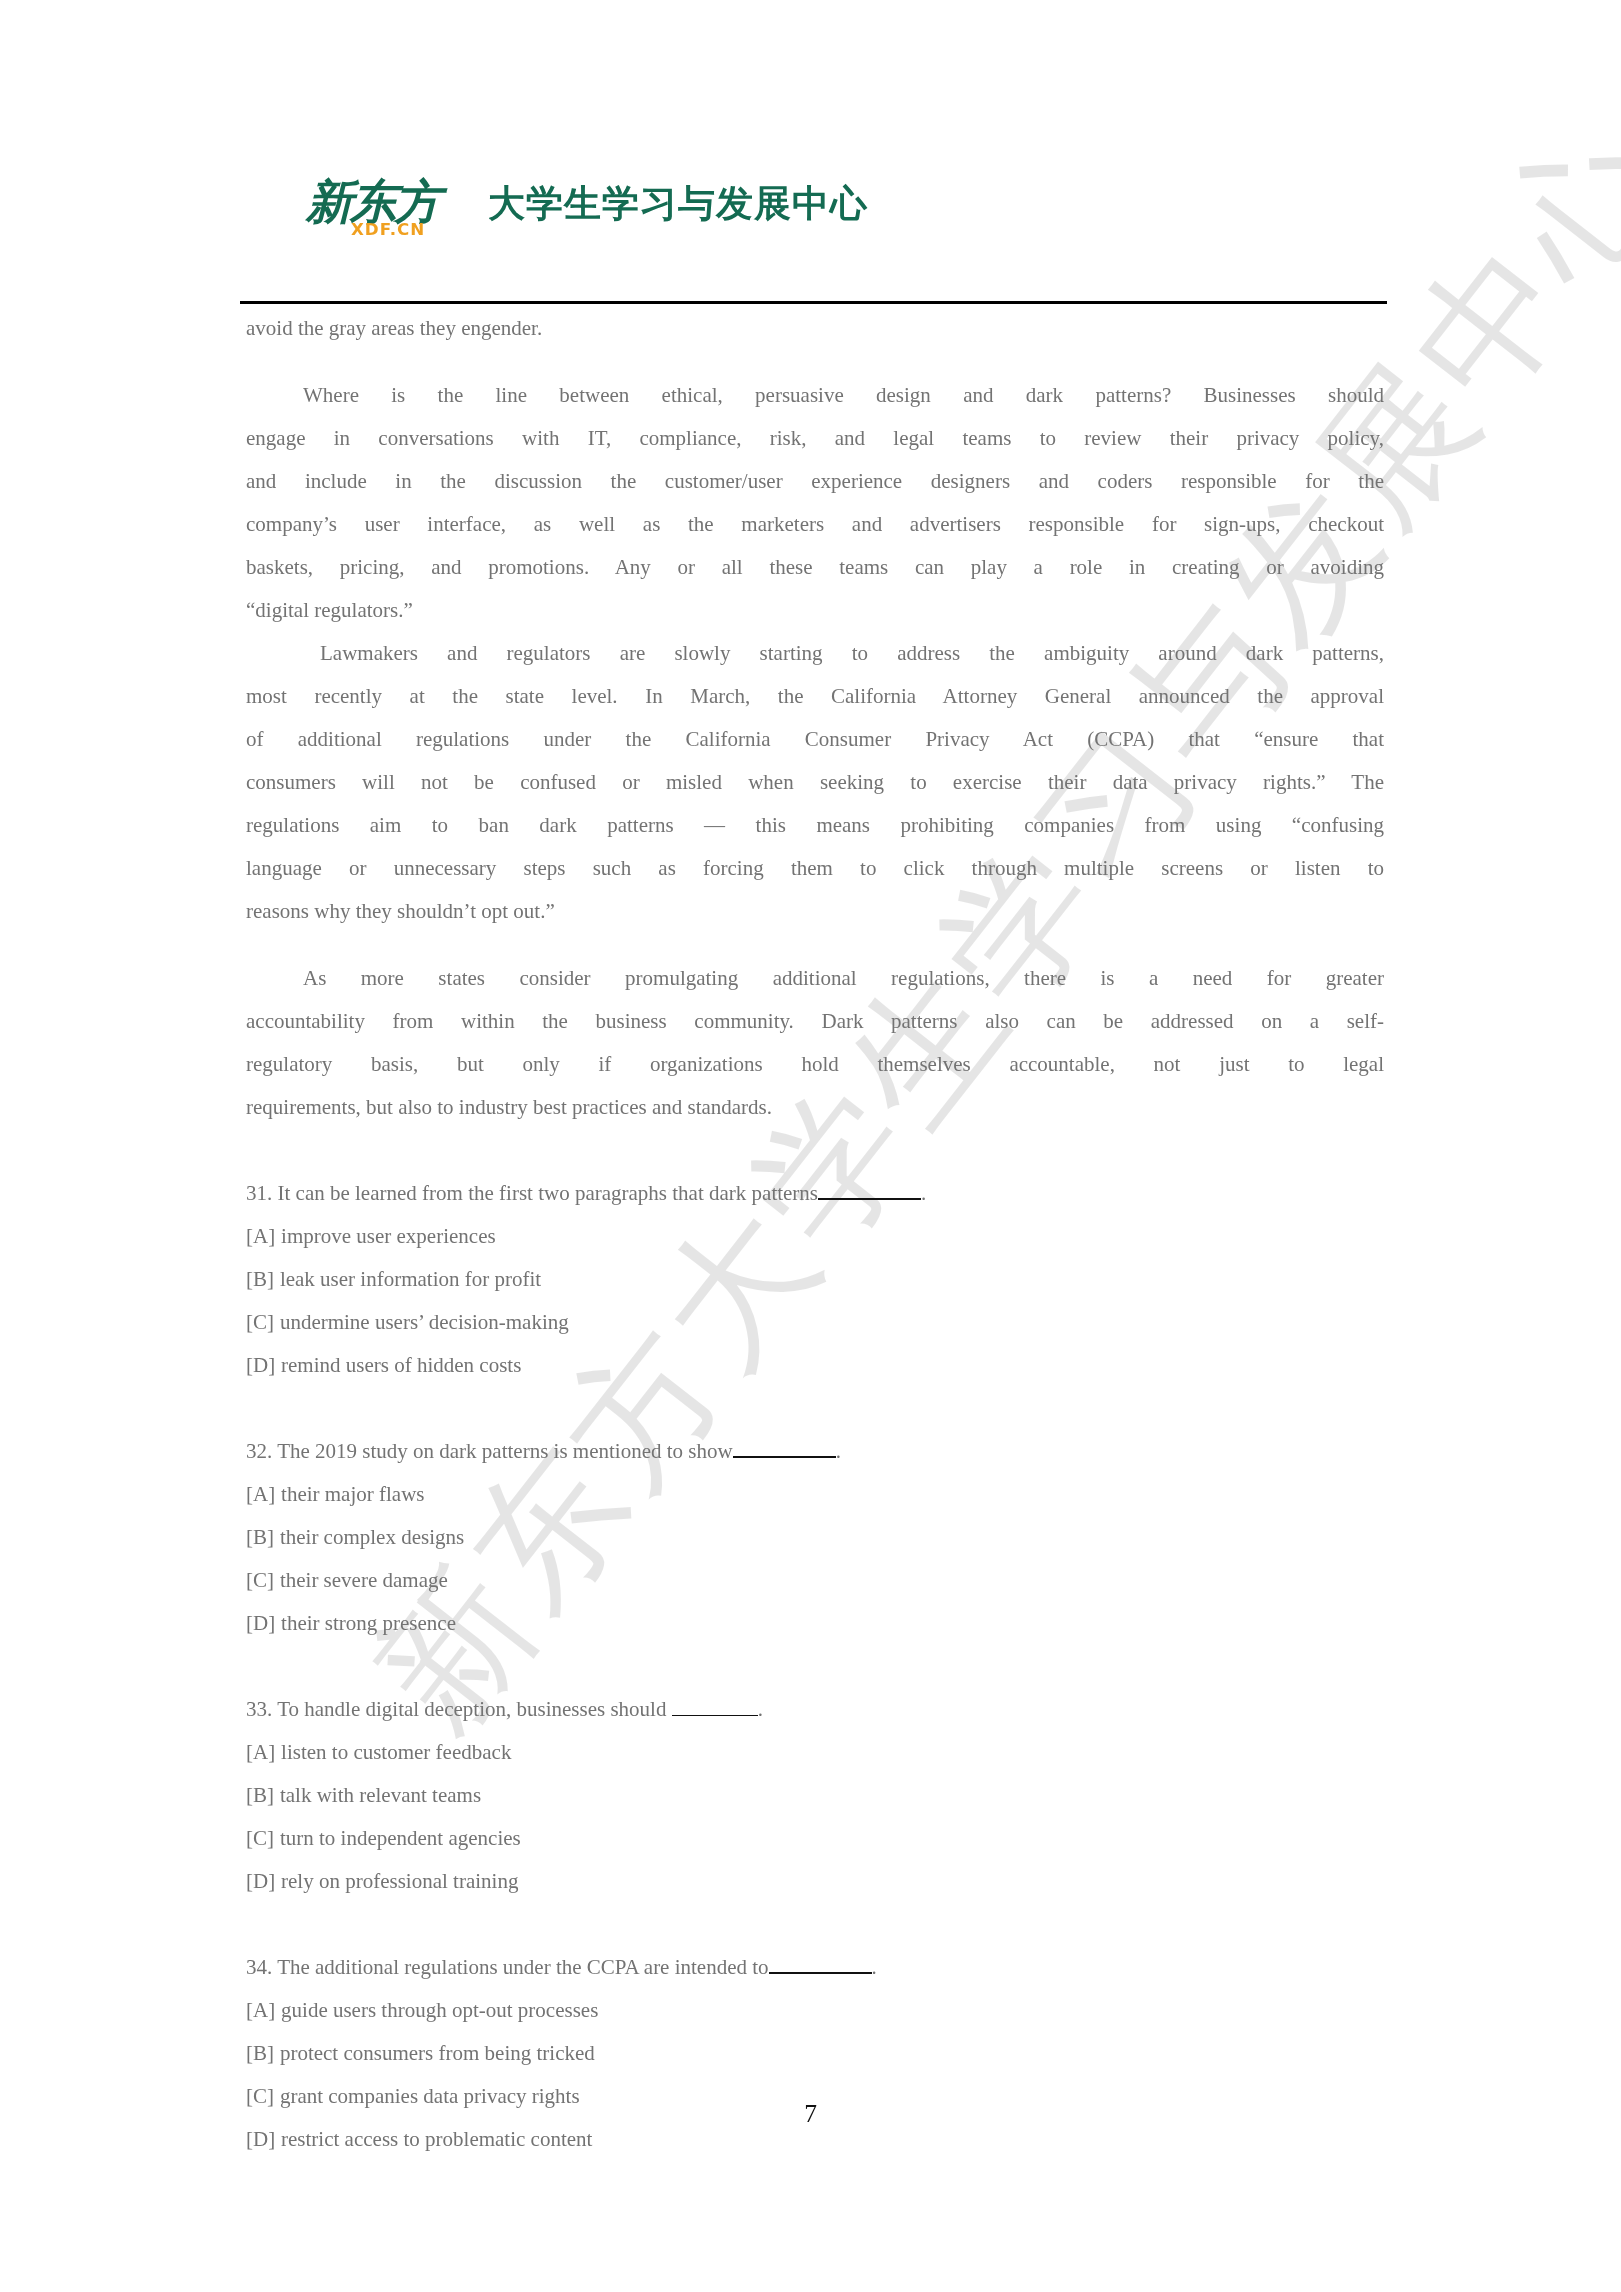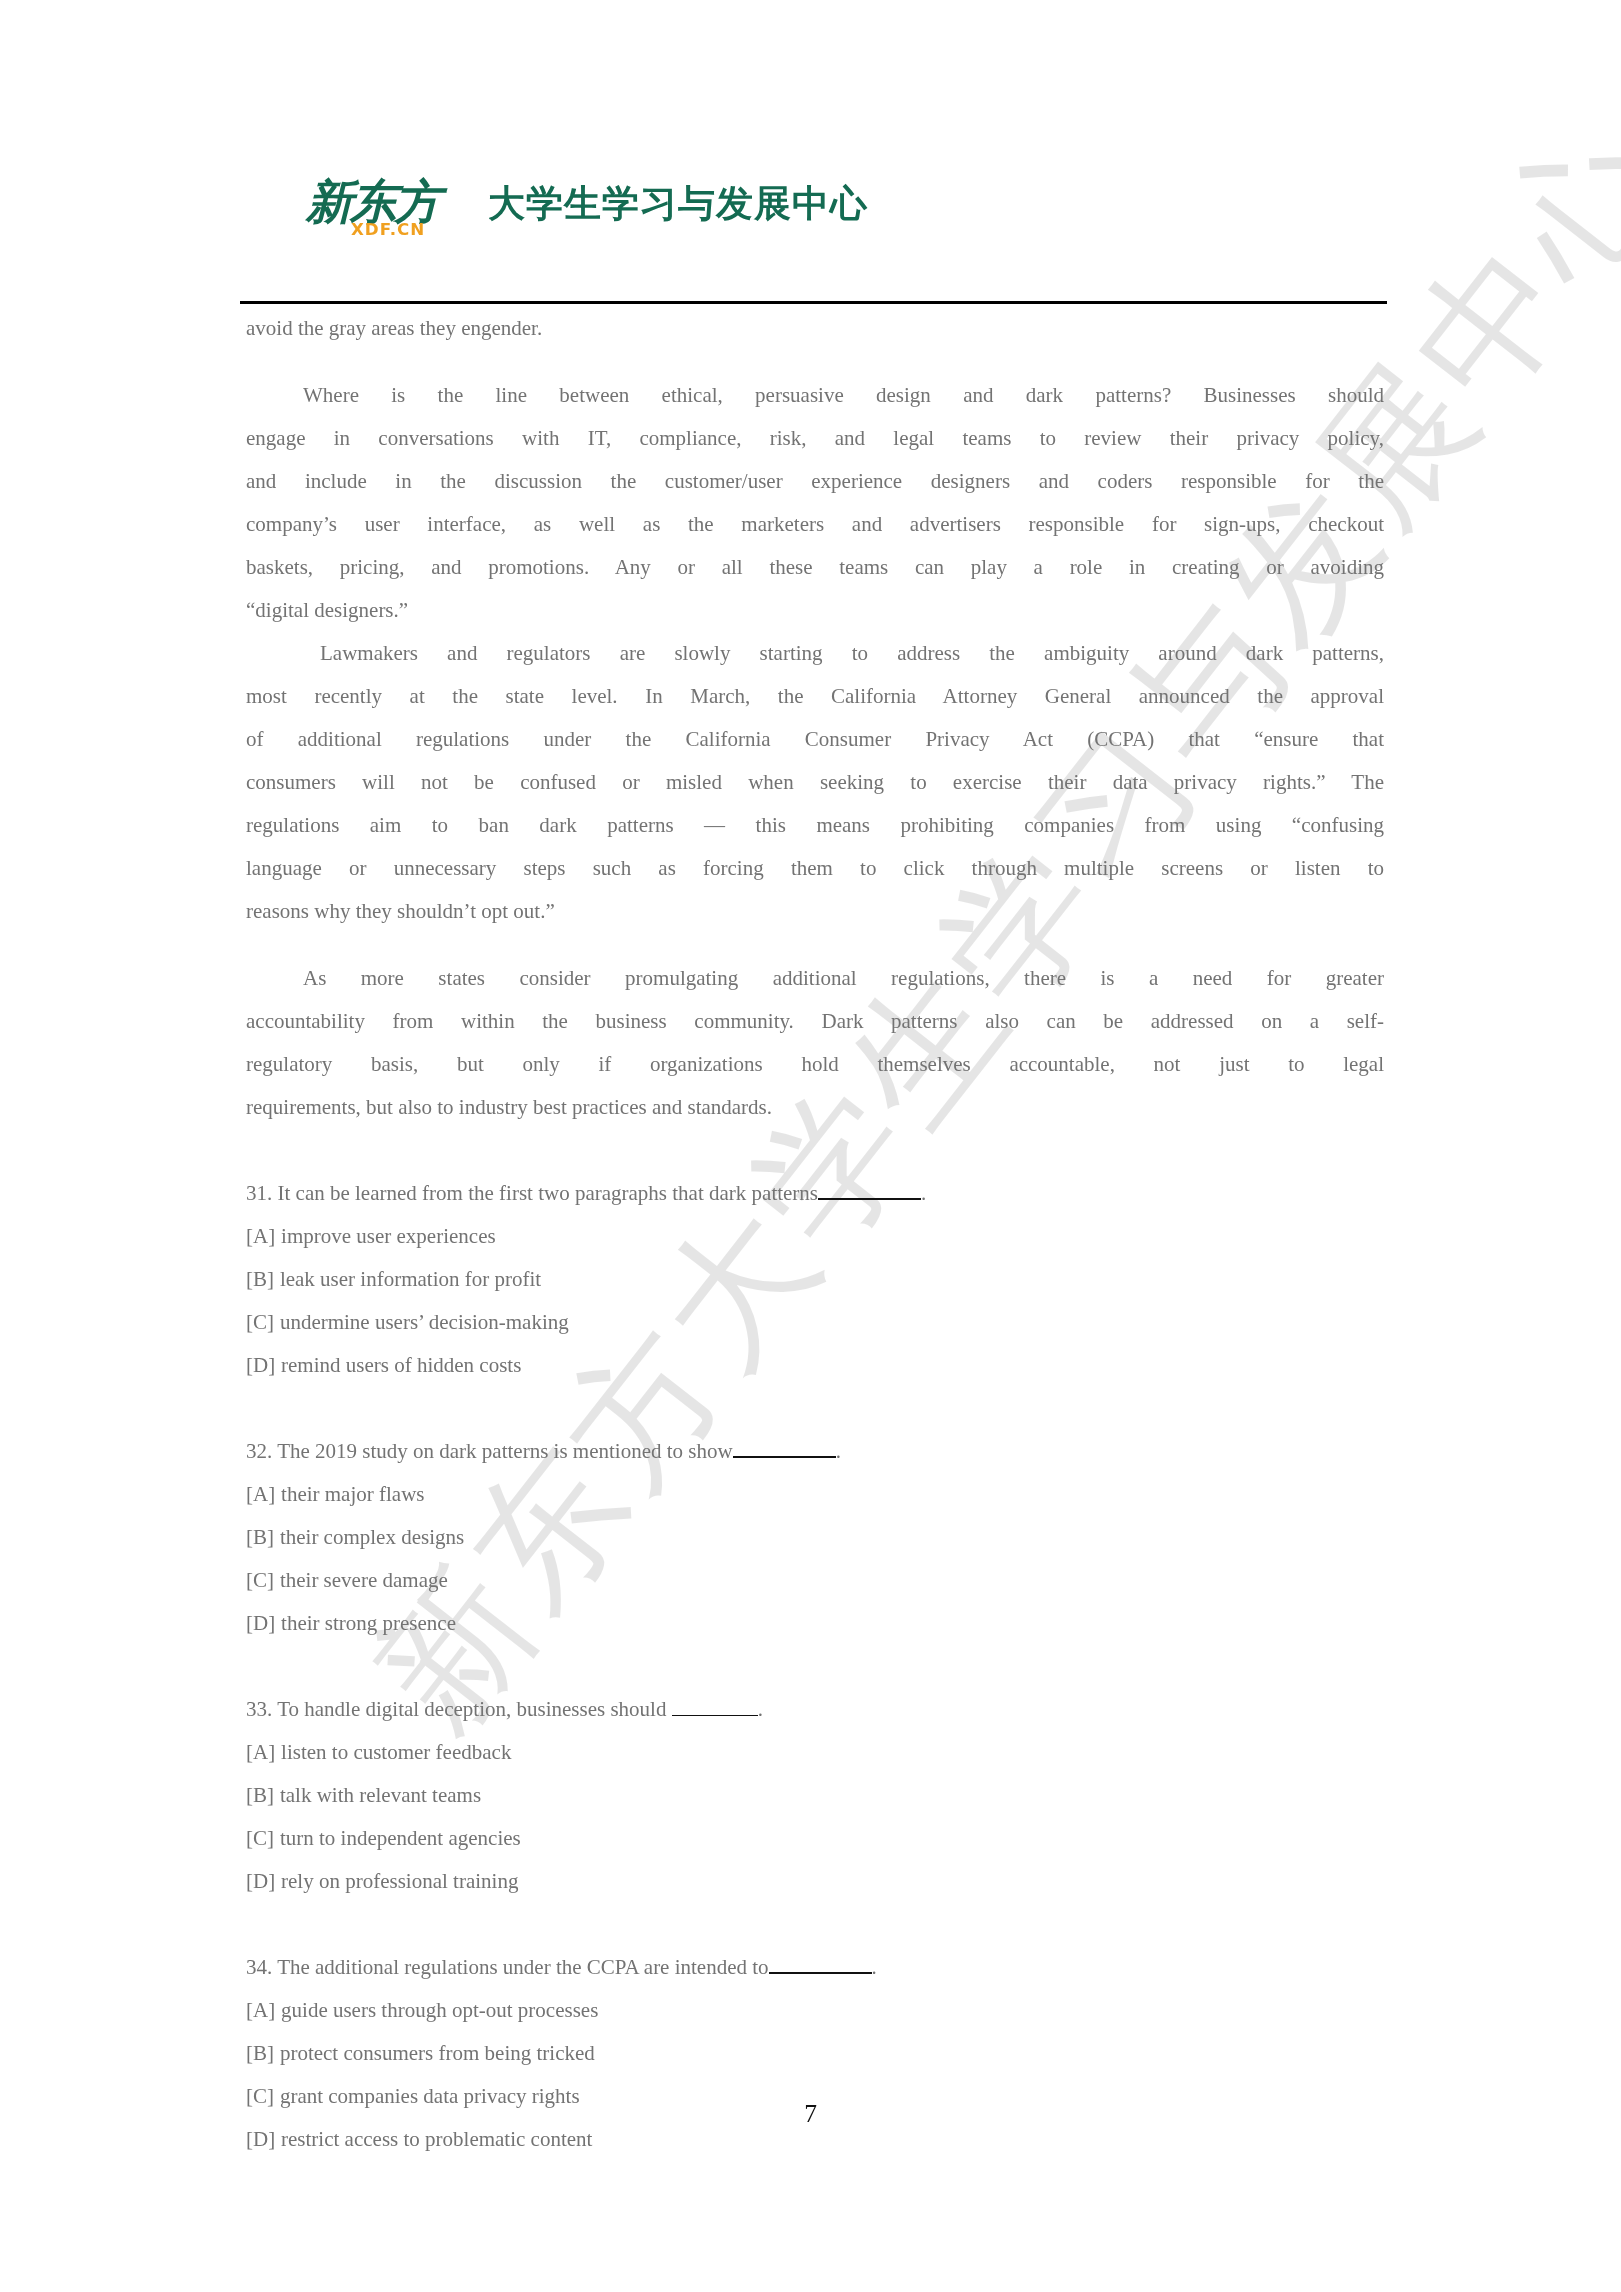--- a/index.html
+++ b/index.html
@@ -52,21 +52,21 @@
 
   <div class="content">
 
     <div class="line">avoid the gray areas they engender.</div>
 
     <div class="line just indent">Where is the line between ethical, persuasive design and dark patterns? Businesses should</div>
     <div class="line just">engage in conversations with IT, compliance, risk, and legal teams to review their privacy policy,</div>
     <div class="line just">and include in the discussion the customer/user experience designers and coders responsible for the</div>
     <div class="line just">company’s user interface, as well as the marketers and advertisers responsible for sign-ups, checkout</div>
     <div class="line just">baskets, pricing, and promotions. Any or all these teams can play a role in creating or avoiding</div>
-    <div class="line">“digital designers.”</div>
+    <div class="line">“digital regulators.”</div>
 
     <div class="line just indent-l">Lawmakers and regulators are slowly starting to address the ambiguity around dark patterns,</div>
     <div class="line just">most recently at the state level. In March, the California Attorney General announced the approval</div>
     <div class="line just">of additional regulations under the California Consumer Privacy Act (CCPA) that “ensure that</div>
     <div class="line just">consumers will not be confused or misled when seeking to exercise their data privacy rights.” The</div>
     <div class="line just">regulations aim to ban dark patterns — this means prohibiting companies from using “confusing</div>
     <div class="line just">language or unnecessary steps such as forcing them to click through multiple screens or listen to</div>
     <div class="line">reasons why they shouldn’t opt out.”</div>
 
     <div class="line just indent">As more states consider promulgating additional regulations, there is a need for greater</div>

